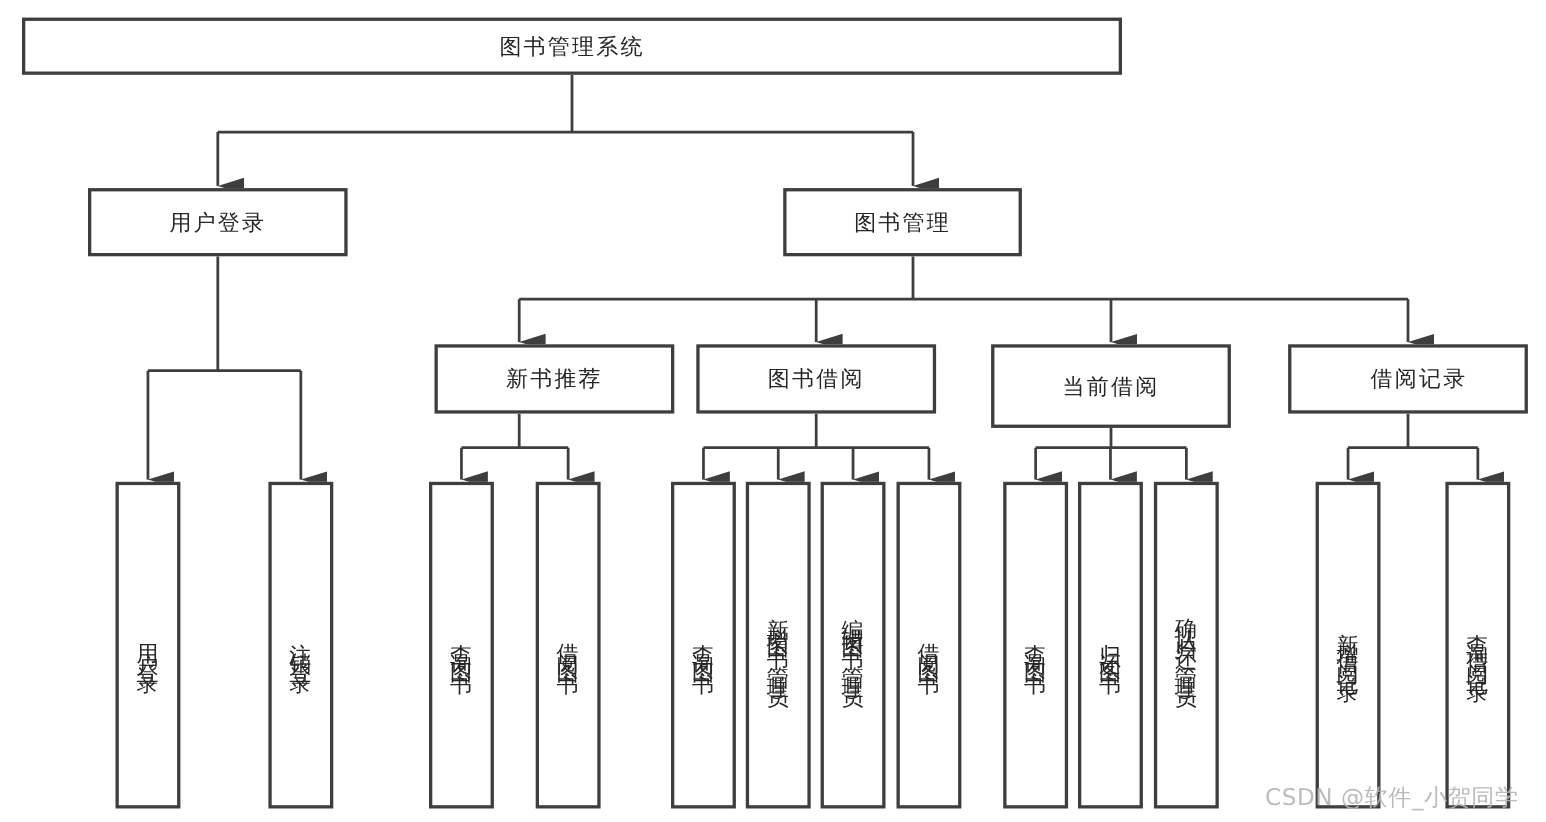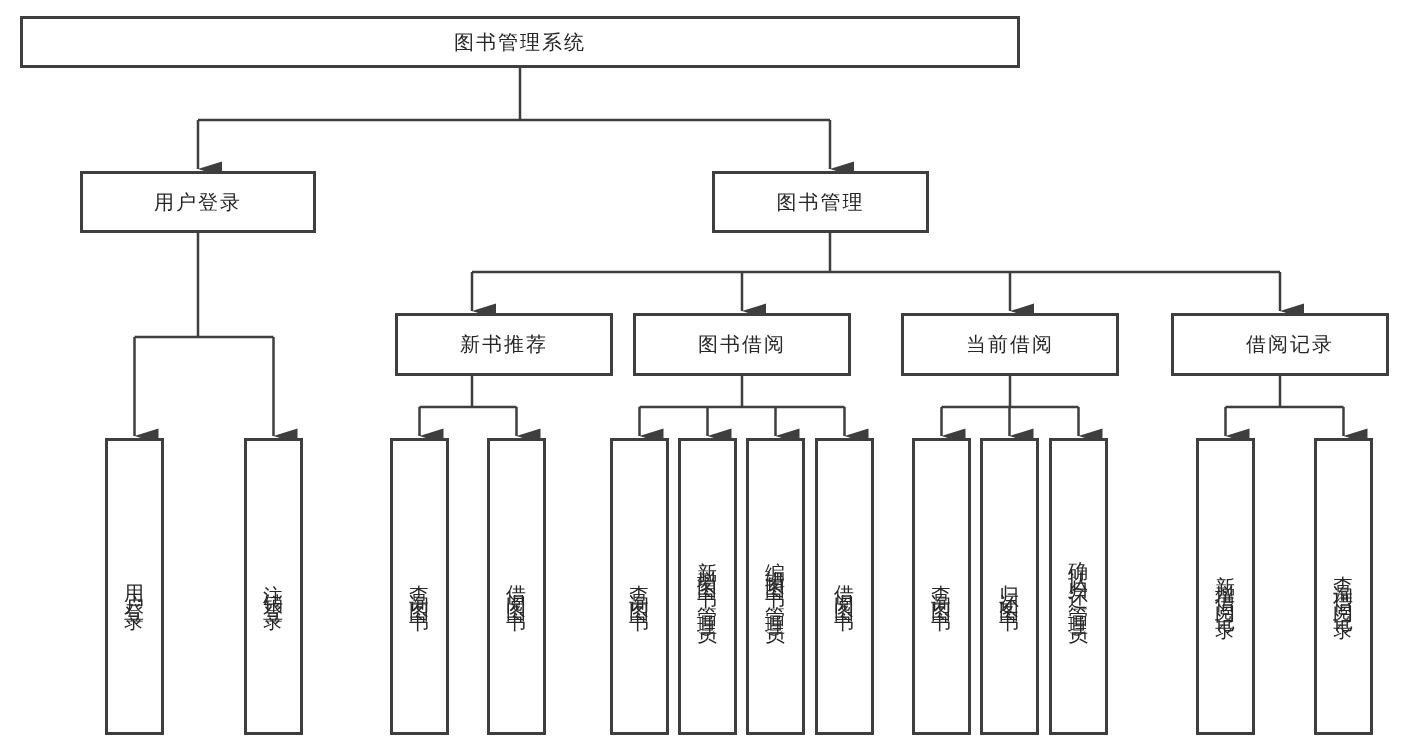--- a/index.html
+++ b/index.html
@@ -93,21 +93,21 @@
     <line x1="1343.5" y1="407" x2="1343.5" y2="436" marker-end="url(#arw)"></line>
   </svg>
 
   <div class="node h-node" style="left:20px;top:16px;width:1000px;height:52px;">图书管理系统</div>
 
   <div class="node h-node" style="left:80px;top:171px;width:236px;height:62px;">用户登录</div>
   <div class="node h-node" style="left:712px;top:171px;width:217px;height:62px;">图书管理</div>
 
   <div class="node h-node" style="left:363px;top:313px;width:218px;height:63px;margin-left:32px;">新书推荐</div>
   <div class="node h-node" style="left:633px;top:313px;width:218px;height:63px;">图书借阅</div>
-  <div class="node h-node" style="left:901px;top:313px;width:218px;height:63px;">当前借阅</div>
+  <div class="node h-node" style="left:901px;top:313px;width:218px;height:76px;">当前借阅</div>
   <div class="node h-node" style="left:1171px;top:313px;width:218px;height:63px;padding-left:20px;">借阅记录</div>
 
   <div class="node leaf" style="left:105px;top:438px;width:59px;height:297px;">
     <span>用户登录</span>
   </div>
   <div class="node leaf" style="left:244px;top:438px;width:59px;height:297px;">
     <span>注销登录</span>
   </div>
 
   <div class="node leaf" style="left:390px;top:438px;width:59px;height:297px;">
@@ -140,14 +140,15 @@
     <span>确认归还（管理员）</span>
   </div>
 
   <div class="node leaf" style="left:1196px;top:438px;width:59px;height:297px;">
     <span>新增借阅记录</span>
   </div>
   <div class="node leaf" style="left:1314px;top:438px;width:59px;height:297px;">
     <span>查询借阅记录</span>
   </div>
 
+  <div class="watermark">CSDN @软件_小贺同学</div>
 
 </div>
 
 </body></html>

